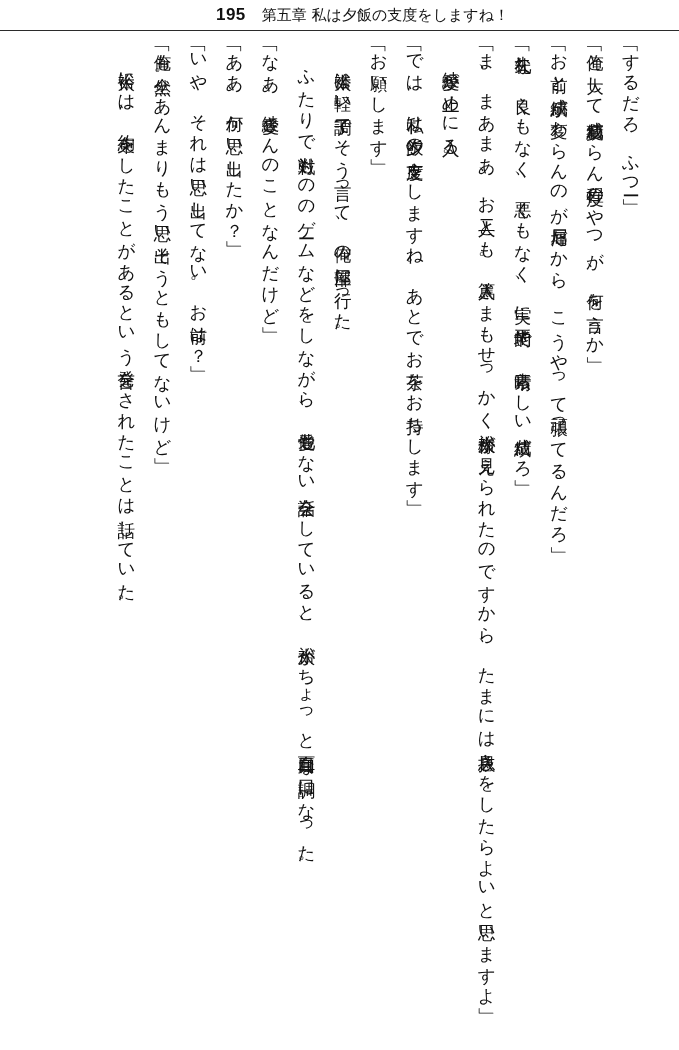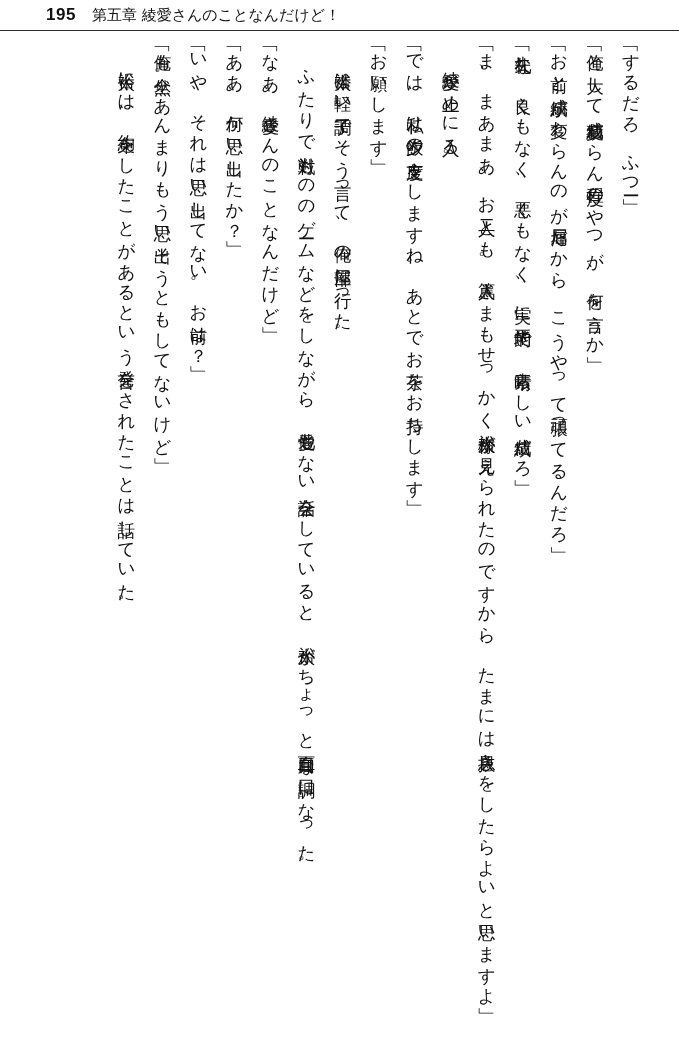--- a/index.html
+++ b/index.html
@@ -24,20 +24,21 @@
   .header {
     position: absolute;
     top: 0;
     left: 0;
     right: 0;
     height: 30px;
     display: flex;
     align-items: center;
     padding-left: 46px;
     box-sizing: border-box;
+    justify-content: center;
   }
   .header .page-number {
     font-family: "Liberation Sans", sans-serif;
     font-weight: bold;
     font-size: 17px;
     letter-spacing: 0.5px;
     margin-right: 16px;
     color: #111;
   }
   .header .chapter {
@@ -88,21 +89,21 @@
     text-indent: 18px;
   }
 </style>
 </head>
 <body>
 
 <div class="page">
 
   <div class="header">
     <span class="page-number">195</span>
-    <span class="chapter">第五章 綾愛さんのことなんだけど！</span>
+    <span class="chapter">第五章 私は夕飯の支度をしますね！</span>
   </div>
   <div class="header-rule"></div>
 
   <div class="body-area">
     <div class="vtext" id="vtext">
         <p>「するだろ、ふつー」</p>
         <p>「俺と大して成績変わらん程度のやつが、何を言うか」</p>
         <p>「お前と成績が変わらんのが屈辱だから、こうやって頑張ってるんだろ」</p>
         <p>「失礼な。良くもなく、悪くもなく、実に平均的で、素晴らしい成績だろ」</p>
         <p>「ま、まあまあ、お二人とも。篤人さまもせっかく裕太様が見えられたのですから、たまには息抜きをしたらよいと思いますよ」</p>

